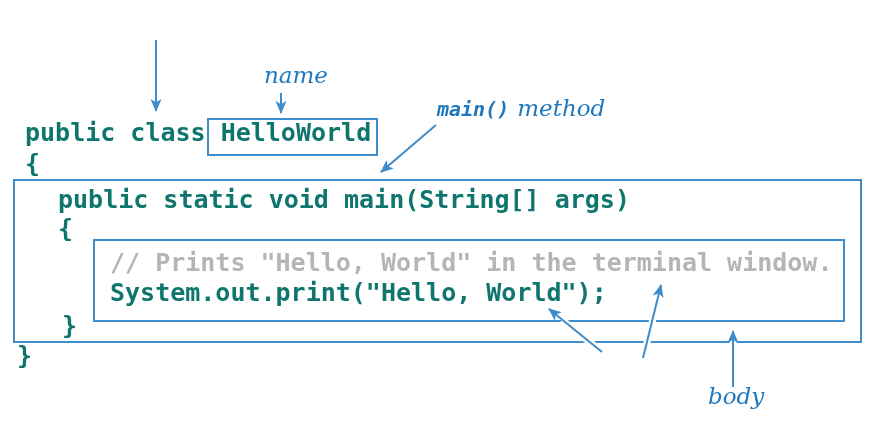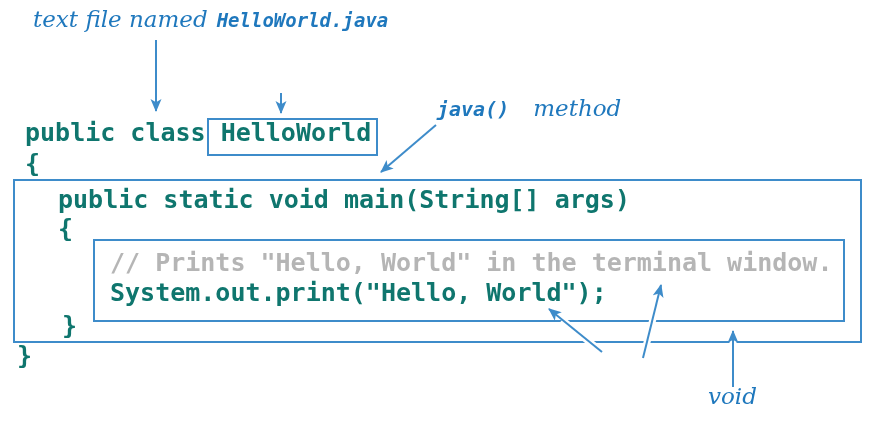--- a/index.html
+++ b/index.html
@@ -54,21 +54,21 @@
   .lbl .mono{
     font-family:"DejaVu Sans Mono","Liberation Mono",monospace;
     font-weight:bold;
     font-style:italic;
   }
   .file-label{left:33px;top:7px;}
   .file-label .mono{font-size:19px;margin-left:9px;}
   .name-label{left:264px;top:63px;}
   .main-label{left:437px;top:96px;}
   .main-label .mono{font-size:20px;}
-  .main-label .serif-part{margin-left:24px;text-align:center;}
+  .main-label .serif-part{margin-left:8px;text-align:center;}
   .stmts-label{left:579px;top:358px;}
   .body-label{left:708px;top:384px;}
   
   .arrows{
     position:absolute;left:0;top:0;width:880px;height:422px;
     z-index:3;pointer-events:none;
   }
 </style>
 </head>
 <body>
@@ -81,27 +81,27 @@
 
   <div class="code l0">public class HelloWorld</div>
   <div class="code l1">{</div>
   <div class="code l2">public static void main(String[] args)</div>
   <div class="code l3">{</div>
   <div class="code l4">// Prints "Hello, World" in the terminal window.</div>
   <div class="code l5">System.out.print("Hello, World");</div>
   <div class="code l6">}</div>
   <div class="code l7">}</div>
 
-  <div class="lbl file-label"><span>text file named</span><span class="mono">HelloWorld.java</span></div>
+
+  <div class="lbl name-label">name</div>
+
+  <div class="lbl main-label"><span class="mono">main()</span><span class="serif-part">method</span></div>
 
 
-  <div class="lbl main-label"><span class="mono">java()</span><span class="serif-part">method</span></div>
-
-
-  <div class="lbl body-label">void</div>
+  <div class="lbl body-label">body</div>
 
   <svg class="arrows" viewBox="0 0 880 422" xmlns="http://www.w3.org/2000/svg">
     <defs>
       <marker id="ah" markerUnits="userSpaceOnUse" markerWidth="16" markerHeight="12" refX="12" refY="5.5" orient="auto">
         <path d="M0,0 L13,5.5 L0,11 L3.2,5.5 Z" fill="#3e8cca"></path>
       </marker>
     </defs>
 
     <line x1="602" y1="352" x2="562" y2="320" stroke="#ffffff" stroke-width="7"></line>
     <line x1="643" y1="358" x2="657" y2="303" stroke="#ffffff" stroke-width="7"></line>

